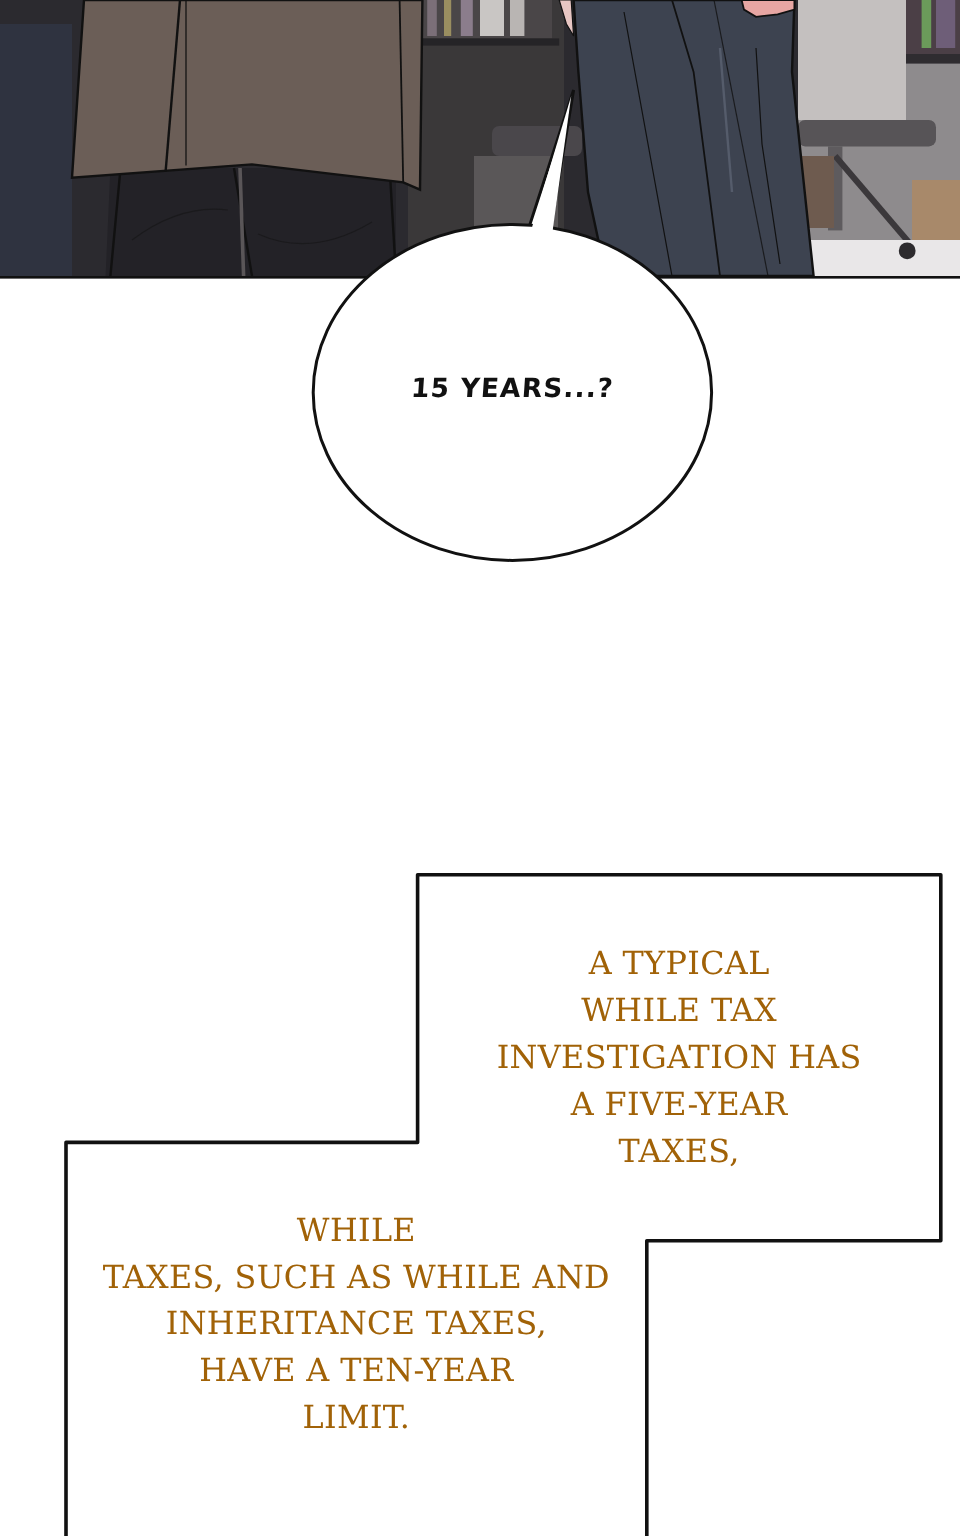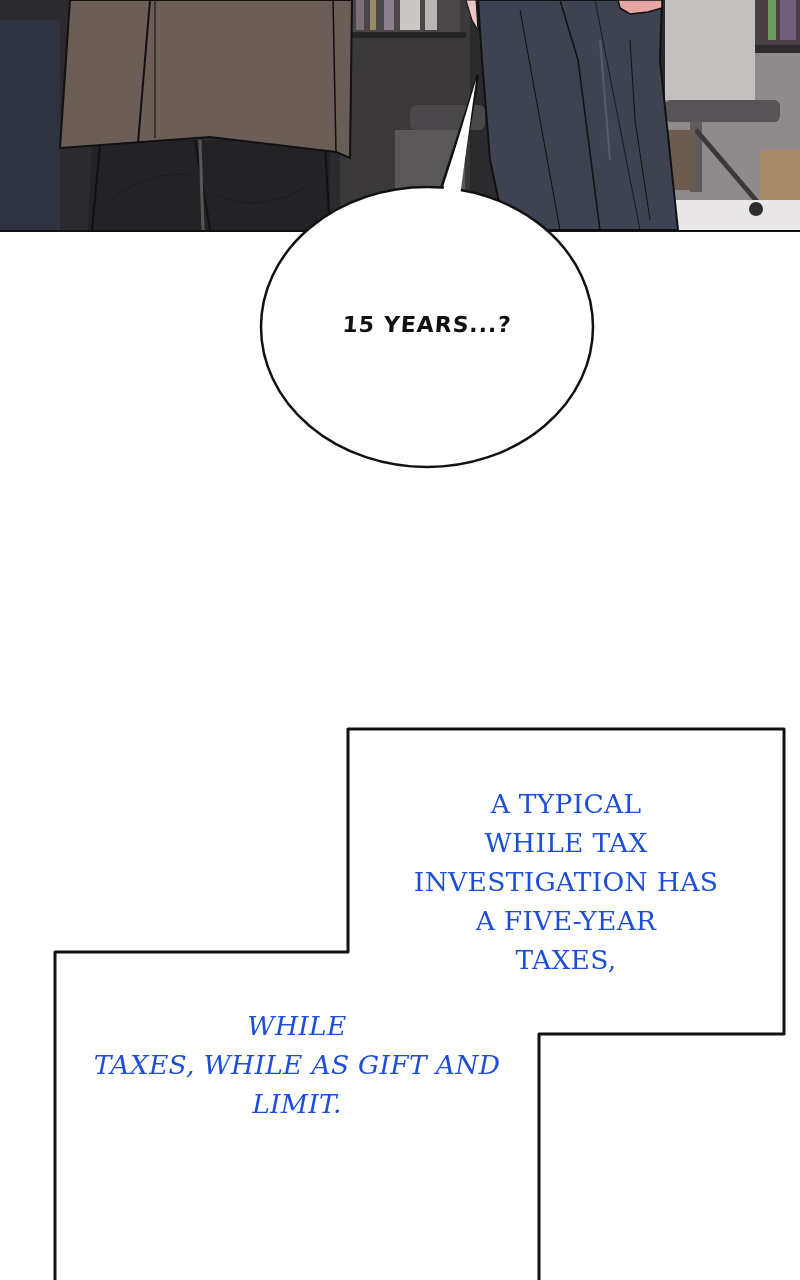--- a/index.html
+++ b/index.html
@@ -15,27 +15,27 @@
   }
   .panel svg { position: absolute; left: 0; top: 0; }
   .outline-svg { position: absolute; left: 0; top: 0; pointer-events: none; }
   .bubble-text {
     position: absolute; left: 300px; top: 312px; width: 254px;
     text-align: center; font-family: "DejaVu Sans", sans-serif;
     font-size: 22px; letter-spacing: 1px; color: #111; font-weight: bold;
     transform: skewX(-4deg);
   }
   .caption {
-    position: absolute; text-align: center; color: #1d4ed8;
+    position: absolute; text-align: center; color: #a16207;
     font-family: "DejaVu Serif", "Liberation Serif", serif;
     font-size: 26.5px; line-height: 39px; letter-spacing: 0.3px;
   }
   .caption div { white-space: nowrap; }
   .caption-1 { left: 366px; top: 784px; width: 400px; }
-  .caption-2 { left: 62px; top: 1006px; width: 470px; font-style: italic; }
+  .caption-2 { left: 62px; top: 1006px; width: 470px; }
 </style>
 </head>
 <body>
 
 <div class="panel">
   <svg width="800" height="230" viewBox="0 0 800 230">
 
     <rect x="0" y="0" width="800" height="230" fill="#2b2a2f"></rect>
     <rect x="0" y="20" width="60" height="210" fill="#2f3340"></rect>
     <rect x="340" y="0" width="130" height="230" fill="#3a3839"></rect>
@@ -104,15 +104,17 @@
 <div class="caption caption-1">
   <div>A TYPICAL</div>
   <div>WHILE TAX</div>
   <div>INVESTIGATION HAS</div>
   <div>A FIVE-YEAR</div>
   <div>TAXES,</div>
 </div>
 
 <div class="caption caption-2">
   <div>WHILE</div>
-  <div>TAXES, WHILE AS GIFT AND</div>
+  <div>TAXES, SUCH AS WHILE AND</div>
+  <div>INHERITANCE TAXES,</div>
+  <div>HAVE A TEN-YEAR</div>
   <div>LIMIT.</div>
 </div>
 
 </body></html>

